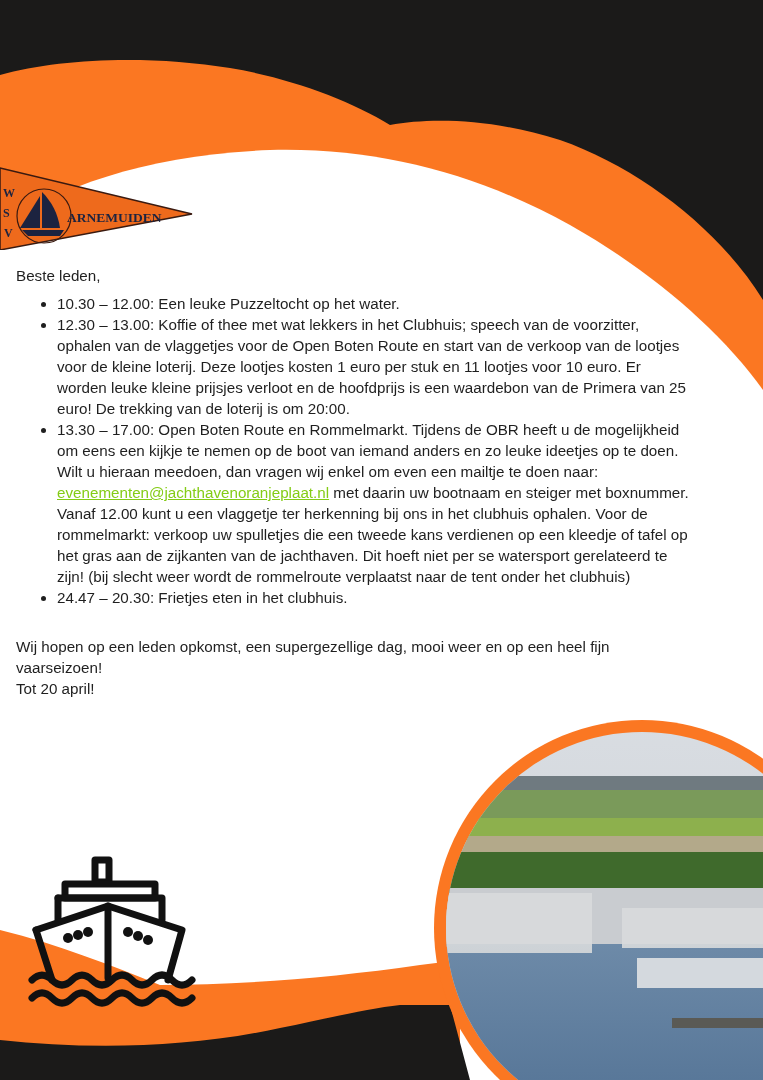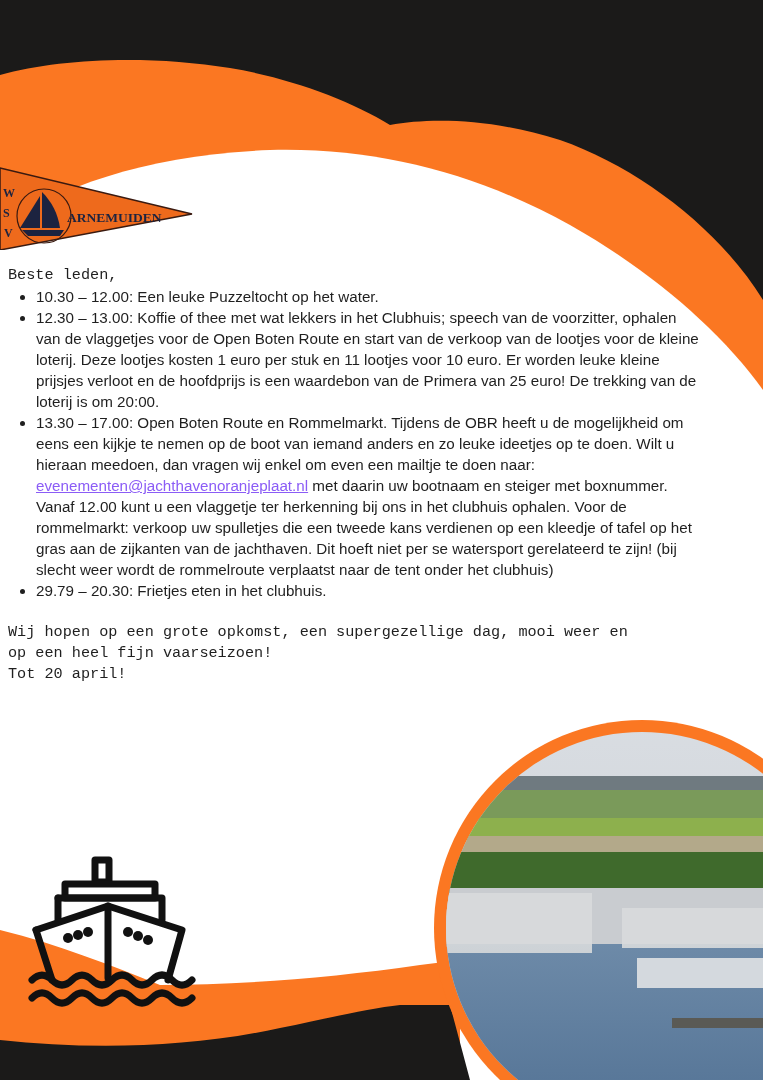--- a/index.html
+++ b/index.html
@@ -5,24 +5,24 @@
   html, body { margin: 0; padding: 0; }
   body {
     width: 763px; height: 1080px; position: relative; overflow: hidden;
     background: #1b1a19;
     font-family: "Liberation Sans", sans-serif;
   }
   .bg-svg { position: absolute; left: 0; top: 0; width: 763px; height: 1080px; }
   .pennant { position: absolute; left: 0; top: 166px; width: 195px; height: 84px; }
   .letter { position: absolute; left: 0; top: 265px; width: 700px; color: #1f1f1f; font-size: 15.2px; line-height: 21px; }
   .letter p { margin: 0; }
-  .letter ul { margin: 0; padding-left: 36px; }
+  .letter ul { margin: 7px; padding-left: 50px; }
   .letter li { margin: 0; }
-  .letter .block { padding-left: 8px; font-family: Liberation Mono, monospace; }
-  .email { color: #8b5cf6; text-decoration: underline; }
+  .letter .block { padding-left: 16px; }
+  .email { color: #84cc16; text-decoration: underline; }
   .gap { height: 21px; }
   .ship { position: absolute; left: 20px; top: 850px; width: 180px; height: 160px; }
   .photo { position: absolute; left: 432px; top: 718px; width: 420px; height: 420px; }
 </style>
 </head>
 <body>
 
 <svg class="bg-svg" viewBox="0 0 763 1080" xmlns="http://www.w3.org/2000/svg">
 
   <path d="M0,75 C60,58 150,55 230,68 C290,78 350,100 390,125 C430,118 490,118 560,140 C640,168 720,230 763,300 L763,1080 L0,1080 Z" fill="#fb7722"></path>
@@ -45,24 +45,24 @@
   <path d="M22,64 L64,64 L60,70 L28,70 Z" fill="#1c2340"></path>
   <text x="67" y="56" font-family="Liberation Serif, serif" font-weight="bold" font-size="13.5" fill="#1c2340">ARNEMUIDEN</text>
 </svg>
 
 <div class="letter">
   <p class="block">Beste leden,</p>
   <ul>
     <li>10.30 – 12.00: Een leuke Puzzeltocht op het water.</li>
     <li>12.30 – 13.00: Koffie of thee met wat lekkers in het Clubhuis; speech van de voorzitter, ophalen van de vlaggetjes voor de Open Boten Route en start van de verkoop van de lootjes voor de kleine loterij. Deze lootjes kosten 1 euro per stuk en 11 lootjes voor 10 euro. Er worden leuke kleine prijsjes verloot en de hoofdprijs is een waardebon van de Primera van 25 euro! De trekking van de loterij is om 20:00.</li>
     <li><span>13.30 – 17.00: Open Boten Route en Rommelmarkt. Tijdens de OBR heeft u de mogelijkheid om eens een kijkje te nemen op de boot van iemand anders en zo leuke ideetjes op te doen. Wilt u hieraan meedoen, dan vragen wij enkel om even een mailtje te doen naar: </span><a class="email">evenementen@jachthavenoranjeplaat.nl</a><span> met daarin uw bootnaam en steiger met boxnummer. Vanaf 12.00 kunt u een vlaggetje ter herkenning bij ons in het clubhuis ophalen. Voor de rommelmarkt: verkoop uw spulletjes die een tweede kans verdienen op een kleedje of tafel op het gras aan de zijkanten van de jachthaven. Dit hoeft niet per se watersport gerelateerd te zijn! (bij slecht weer wordt de rommelroute verplaatst naar de tent onder het clubhuis)</span></li>
-    <li>29.79 – 20.30: Frietjes eten in het clubhuis.</li>
+    <li>24.47 – 20.30: Frietjes eten in het clubhuis.</li>
   </ul>
   <div class="gap"></div>
-  <p class="block" style="width:620px">Wij hopen op een grote opkomst, een supergezellige dag, mooi weer en op een heel fijn vaarseizoen!</p>
+  <p class="block" style="width:620px">Wij hopen op een leden opkomst, een supergezellige dag, mooi weer en op een heel fijn vaarseizoen!</p>
   <p class="block">Tot 20 april!</p>
 </div>
 
 <svg class="ship" viewBox="0 0 180 160" xmlns="http://www.w3.org/2000/svg">
   <g fill="none" stroke="#111" stroke-width="7" stroke-linejoin="round" stroke-linecap="round">
     <rect x="75" y="10" width="14" height="22"></rect>
     <rect x="45" y="34" width="90" height="14"></rect>
     <path d="M38,48 L142,48 L142,70"></path>
     <path d="M38,48 L38,70"></path>
     <path d="M16,80 L88,56 L162,80 L148,130"></path>

